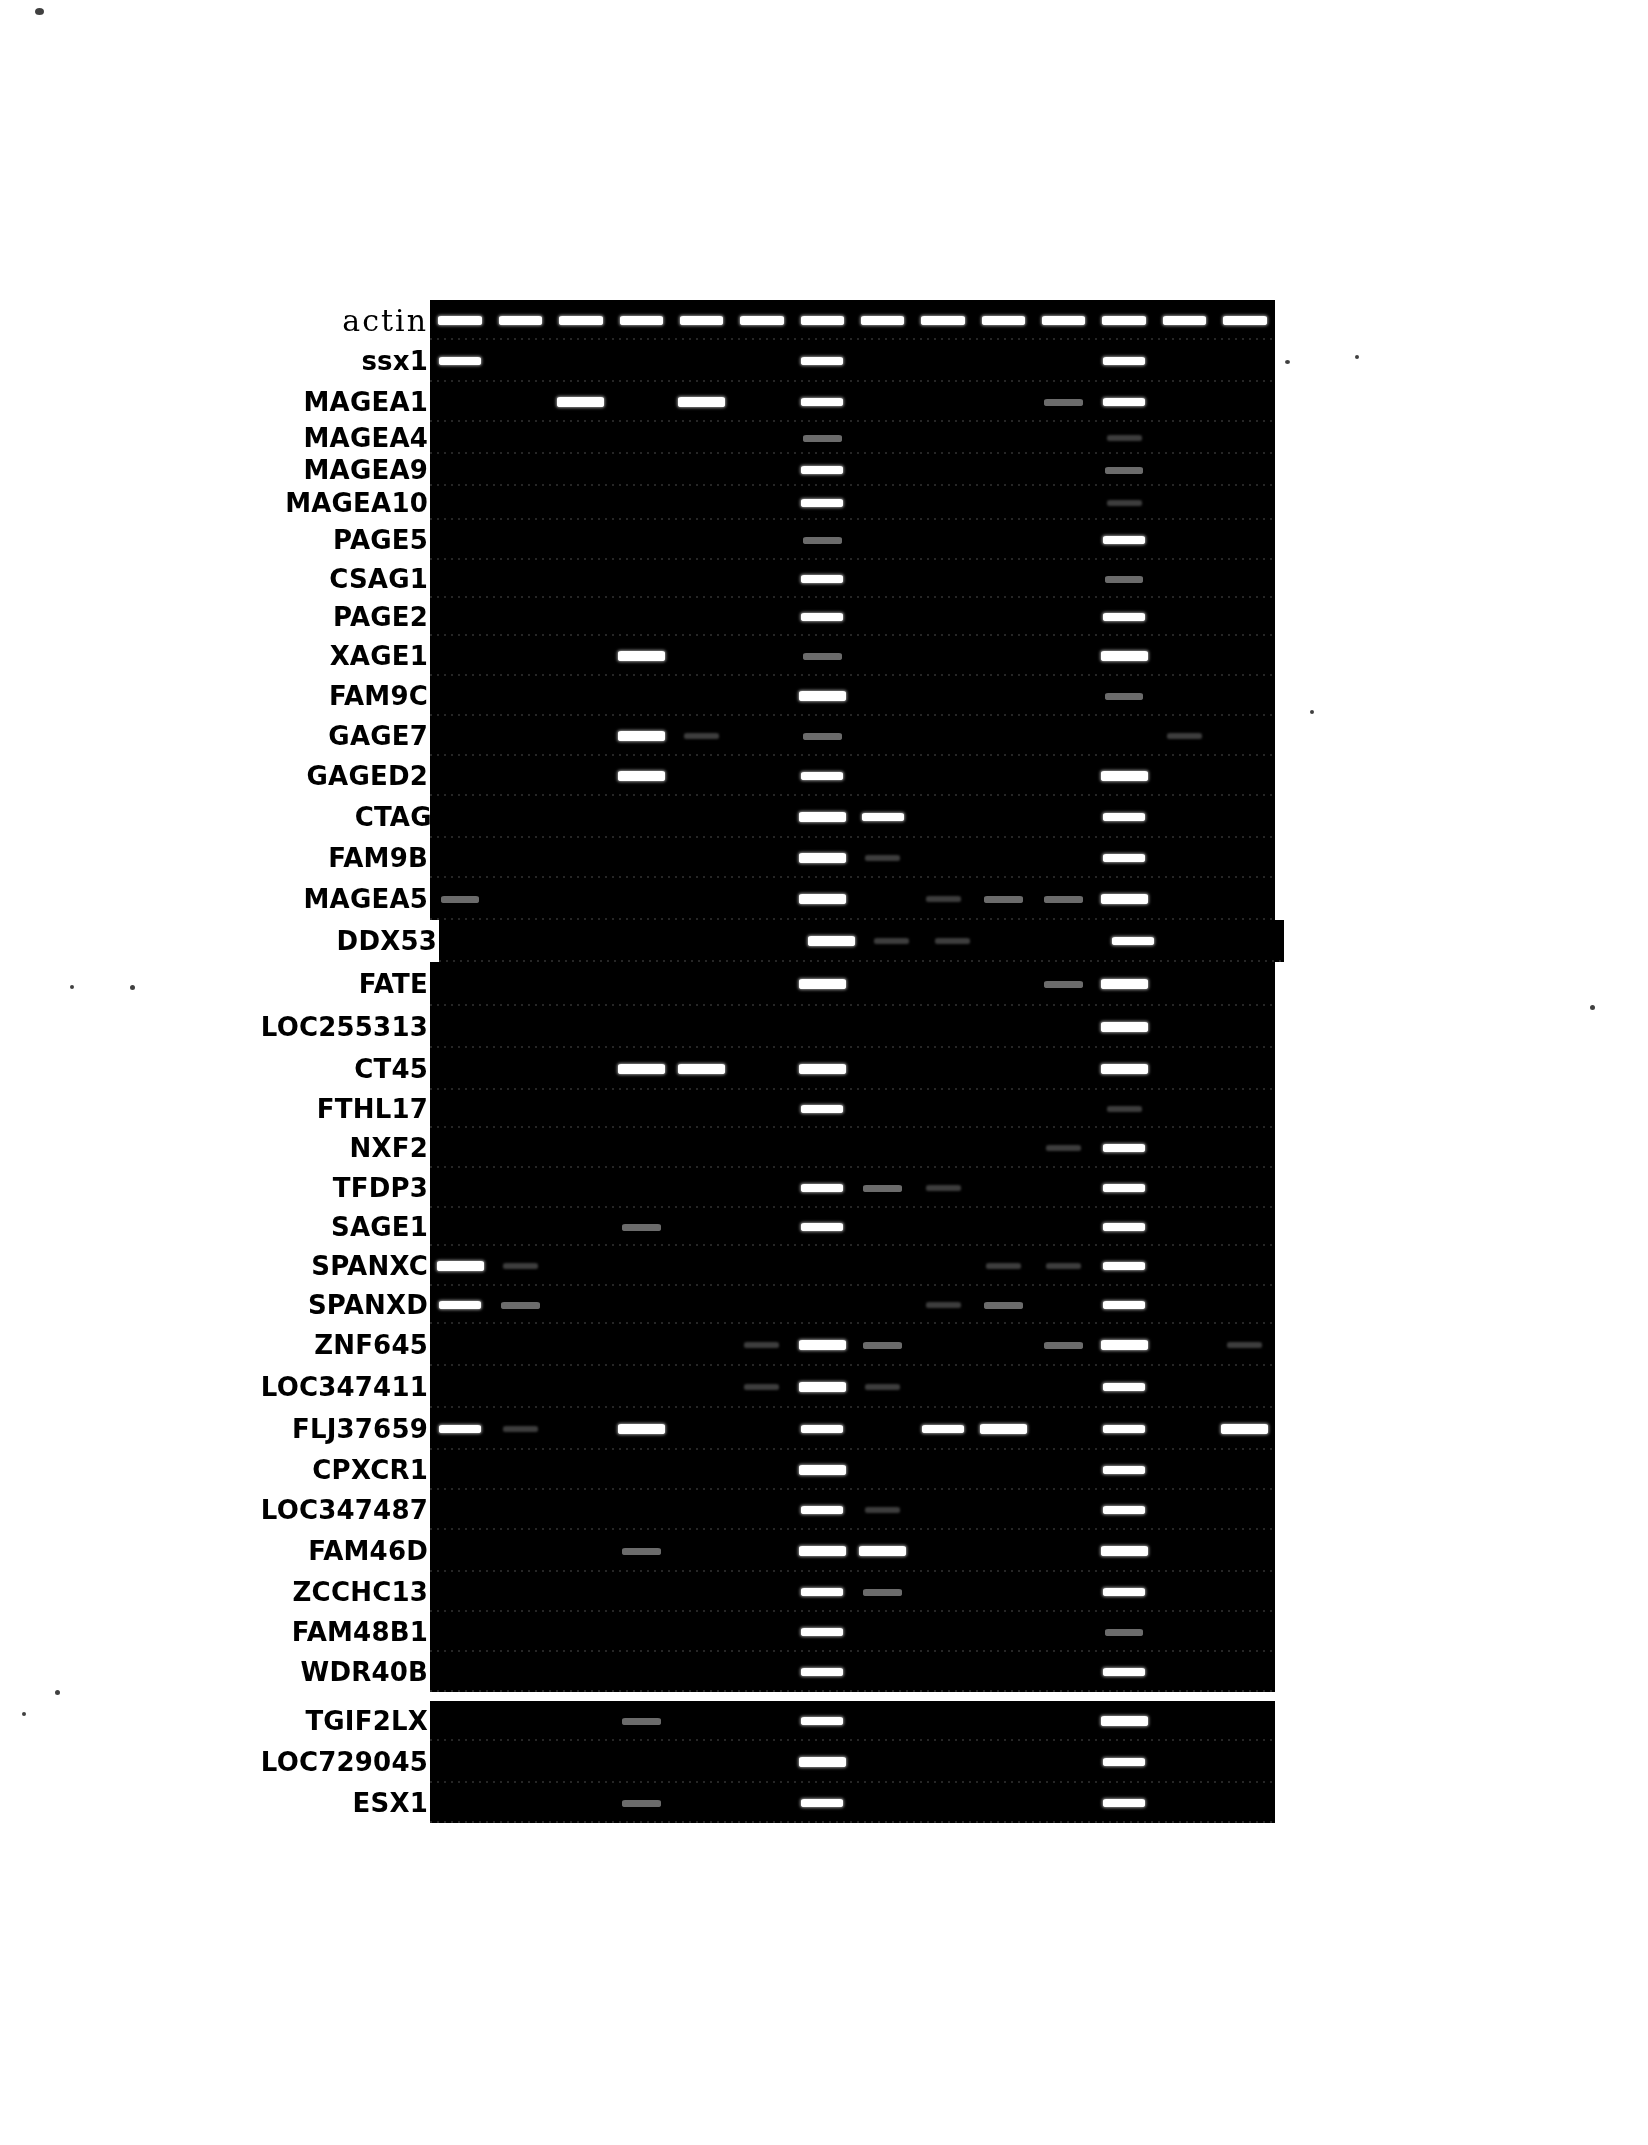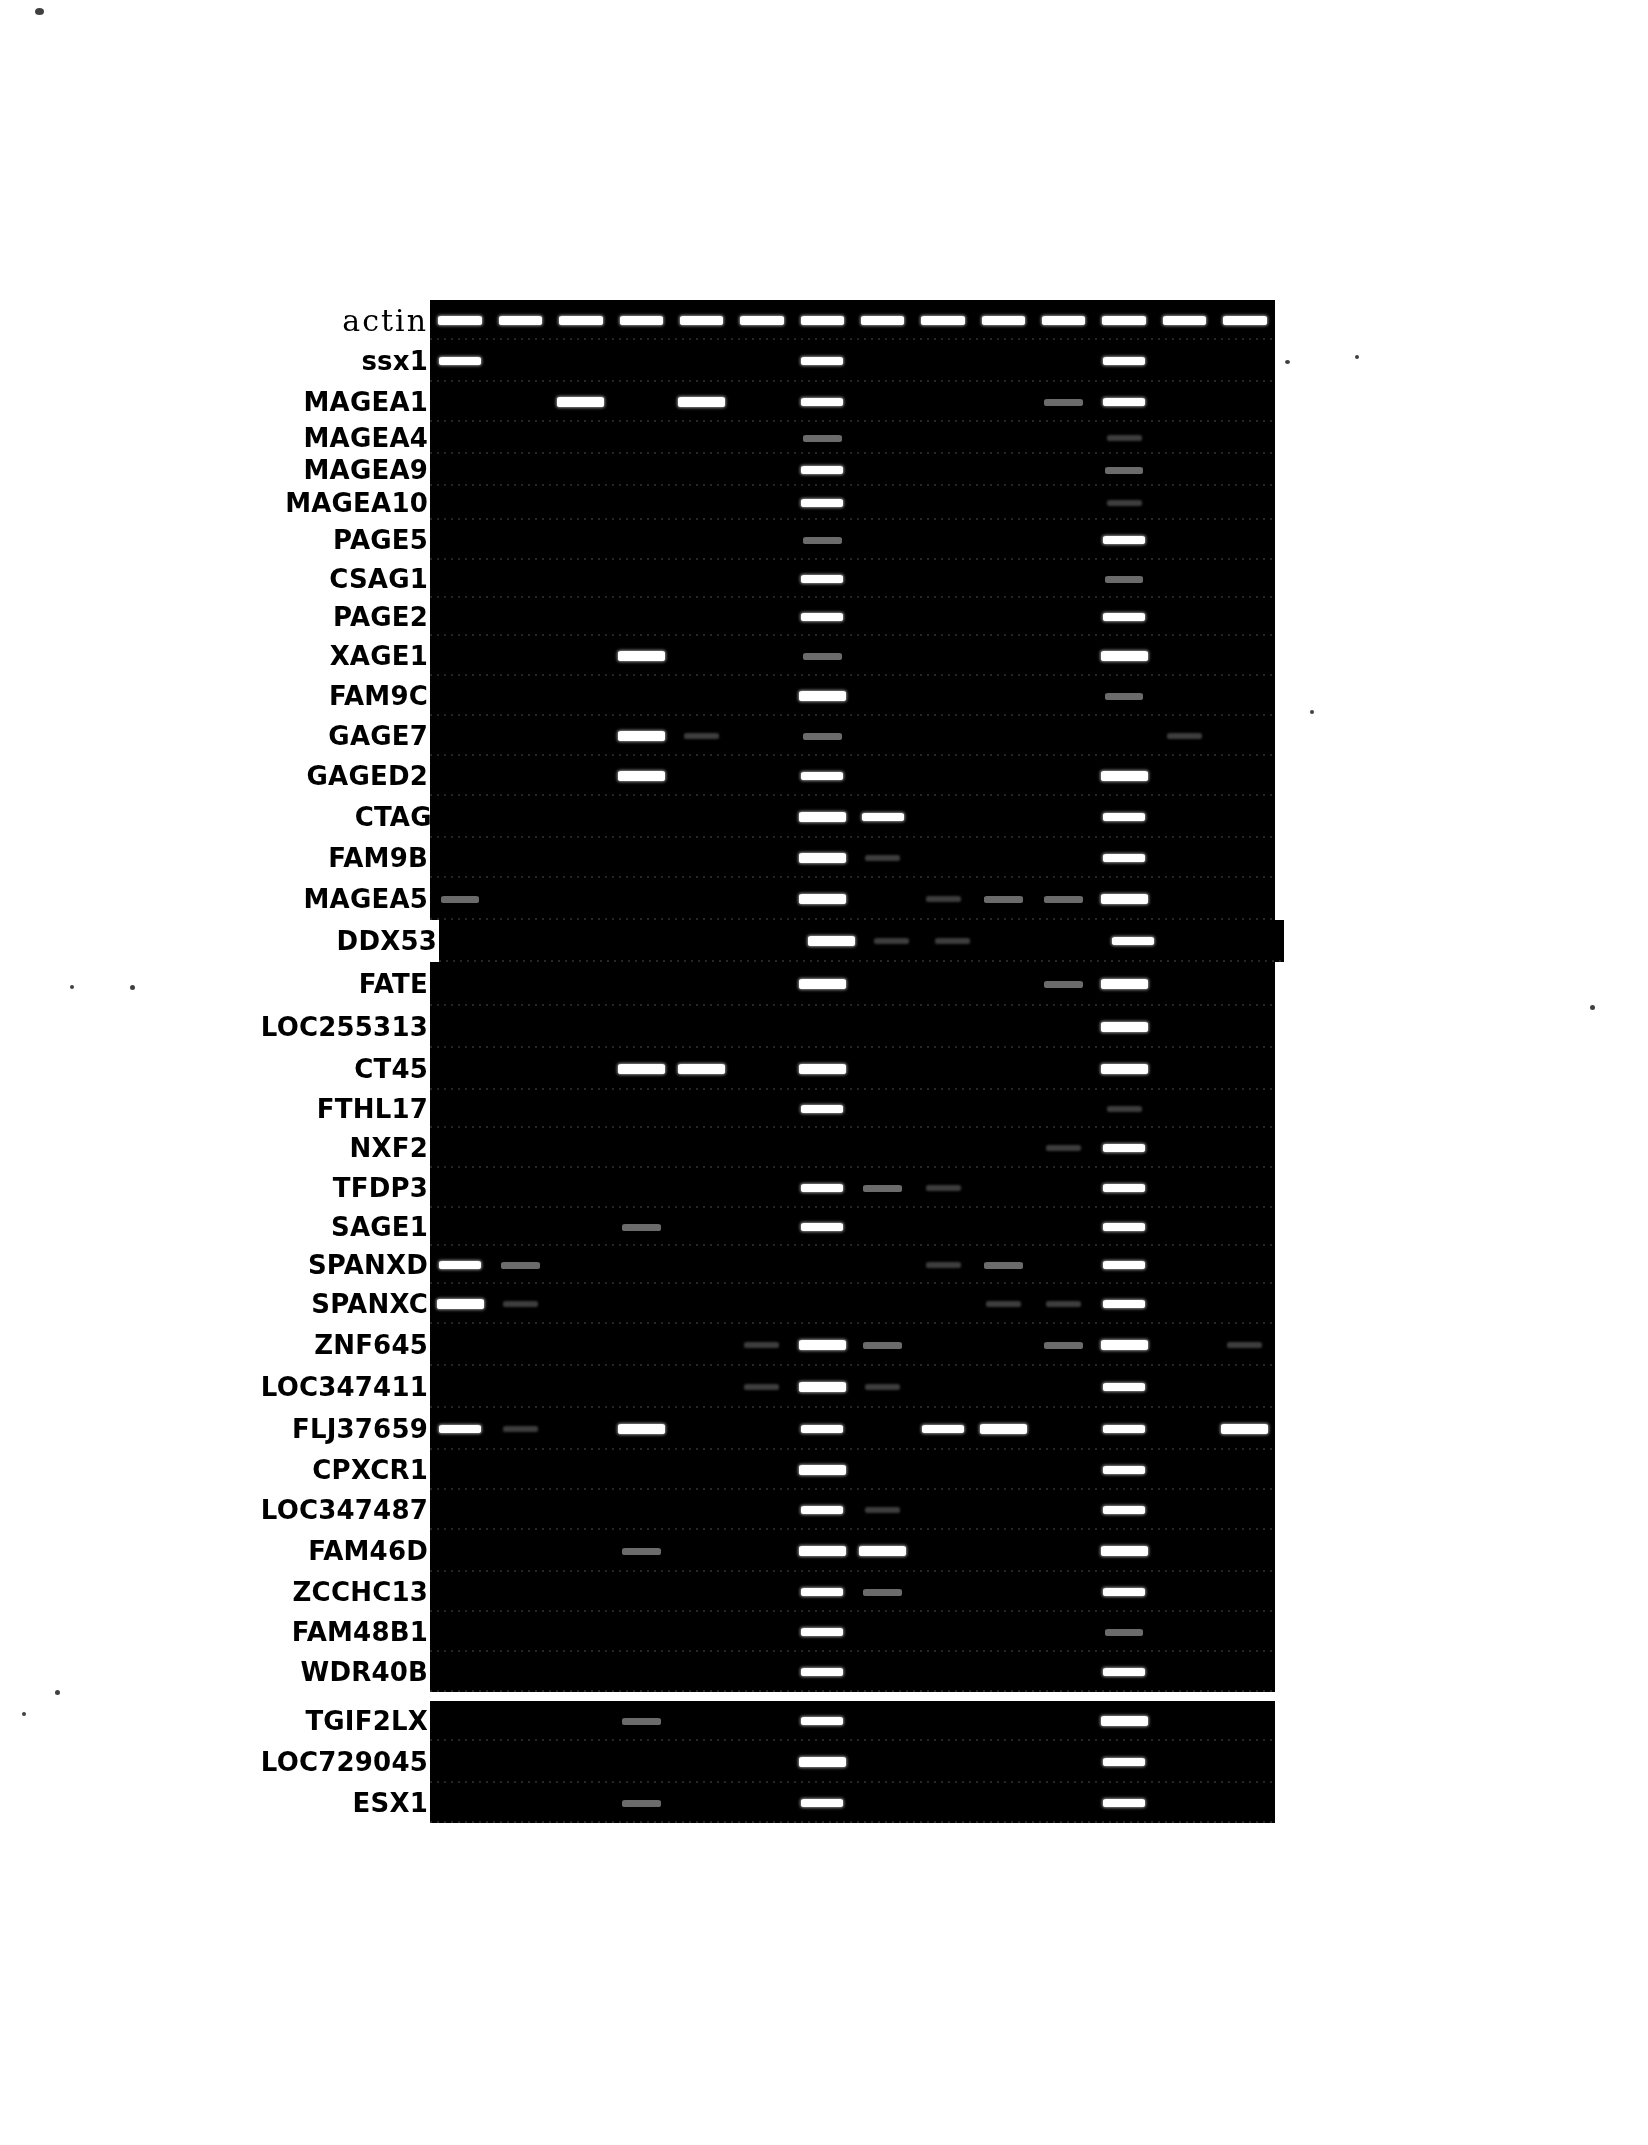--- a/index.html
+++ b/index.html
@@ -294,38 +294,38 @@
         </div>
       </div>
       <div class="gel-row" style="height: 38px;">
         <div class="row-label">SAGE1</div>
         <div class="strip" style="top: 0px; height: 38px;">
           <div class="band faint" style="left: 191.936px; width: 38.6286px; height: 7px; top: 15.5px;"></div>
           <div class="band" style="left: 371.196px; width: 42.25px; height: 8px; top: 15px;"></div>
           <div class="band" style="left: 672.982px; width: 42.25px; height: 8px; top: 15px;"></div>
         </div>
       </div>
+      <div class="gel-row" style="height: 40px;">
+        <div class="row-label">SPANXC</div>
+        <div class="strip" style="top: 0px; height: 40px;">
+          <div class="band" style="left: 6.63929px; width: 47.0786px; height: 10px; top: 15px;"></div>
+          <div class="band vfaint" style="left: 73.0321px; width: 35.0071px; height: 6px; top: 17px;"></div>
+          <div class="band vfaint" style="left: 555.889px; width: 35.0071px; height: 6px; top: 17px;"></div>
+          <div class="band vfaint" style="left: 616.246px; width: 35.0071px; height: 6px; top: 17px;"></div>
+          <div class="band" style="left: 672.982px; width: 42.25px; height: 8px; top: 16px;"></div>
+        </div>
+      </div>
       <div class="gel-row" style="height: 38px;">
         <div class="row-label">SPANXD</div>
         <div class="strip" style="top: 0px; height: 38px;">
           <div class="band" style="left: 9.05357px; width: 42.25px; height: 8px; top: 15px;"></div>
           <div class="band faint" style="left: 71.2214px; width: 38.6286px; height: 7px; top: 15.5px;"></div>
           <div class="band vfaint" style="left: 495.532px; width: 35.0071px; height: 6px; top: 16px;"></div>
           <div class="band faint" style="left: 554.079px; width: 38.6286px; height: 7px; top: 15.5px;"></div>
           <div class="band" style="left: 672.982px; width: 42.25px; height: 8px; top: 15px;"></div>
-        </div>
-      </div>
-      <div class="gel-row" style="height: 40px;">
-        <div class="row-label">SPANXC</div>
-        <div class="strip" style="top: 0px; height: 40px;">
-          <div class="band" style="left: 6.63929px; width: 47.0786px; height: 10px; top: 15px;"></div>
-          <div class="band vfaint" style="left: 73.0321px; width: 35.0071px; height: 6px; top: 17px;"></div>
-          <div class="band vfaint" style="left: 555.889px; width: 35.0071px; height: 6px; top: 17px;"></div>
-          <div class="band vfaint" style="left: 616.246px; width: 35.0071px; height: 6px; top: 17px;"></div>
-          <div class="band" style="left: 672.982px; width: 42.25px; height: 8px; top: 16px;"></div>
         </div>
       </div>
       <div class="gel-row" style="height: 42px;">
         <div class="row-label">ZNF645</div>
         <div class="strip" style="top: 0px; height: 42px;">
           <div class="band vfaint" style="left: 314.461px; width: 35.0071px; height: 6px; top: 18px;"></div>
           <div class="band" style="left: 368.782px; width: 47.0786px; height: 10px; top: 16px;"></div>
           <div class="band faint" style="left: 433.364px; width: 38.6286px; height: 7px; top: 17.5px;"></div>
           <div class="band faint" style="left: 614.436px; width: 38.6286px; height: 7px; top: 17.5px;"></div>
           <div class="band" style="left: 670.568px; width: 47.0786px; height: 10px; top: 16px;"></div>

